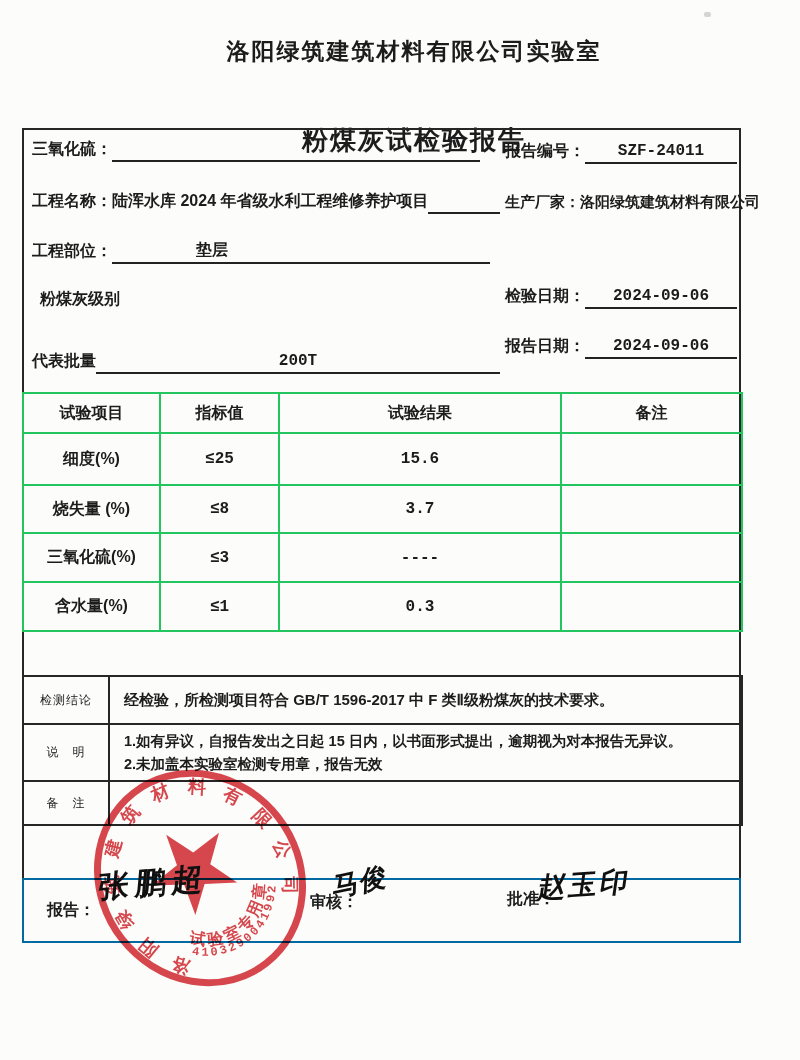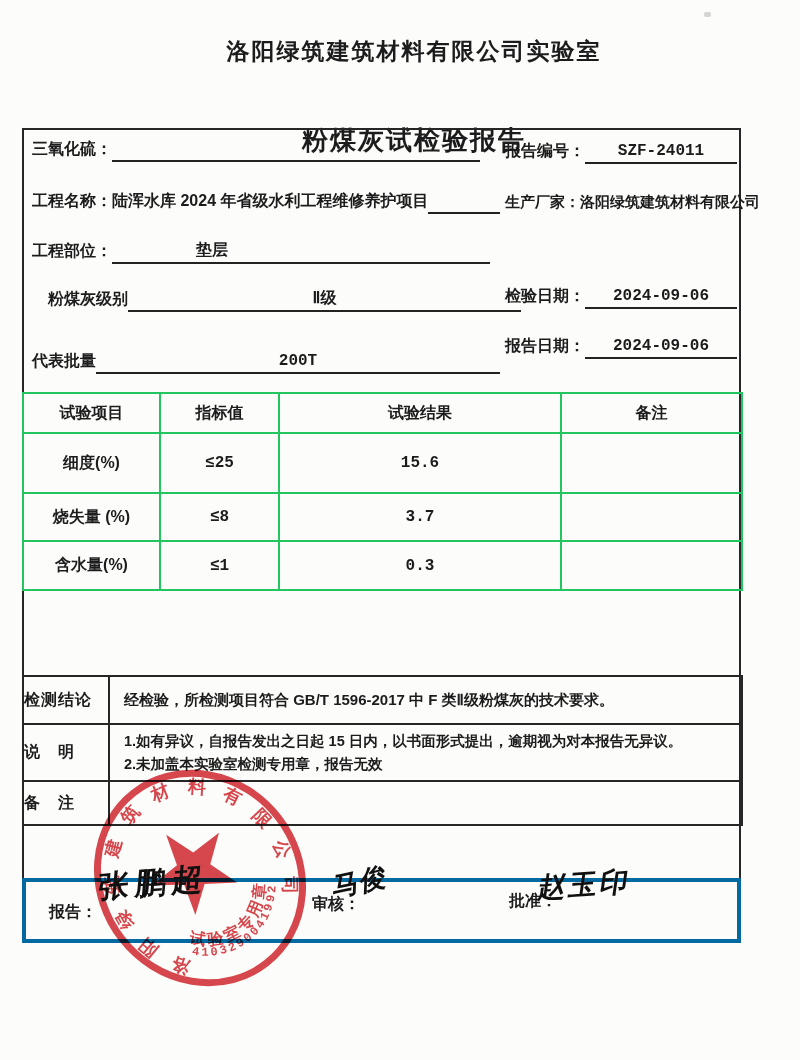--- a/index.html
+++ b/index.html
@@ -20,26 +20,26 @@
   .uline.short{flex:0 0 72px;}
   .shift-left{position:relative;left:-105px;margin-left:32px;}
   .num{font-family:Liberation Mono, monospace;}
   .rtable{position:absolute;left:22px;top:392px;width:719px;border-collapse:collapse;
          table-layout:fixed;font-weight:700;font-size:16px;z-index:2;}
   .rtable th,.rtable td{border:2px solid #22c55e;text-align:center;vertical-align:middle;
          padding:0;font-weight:700;}
   .itable{position:absolute;left:22px;top:675px;width:719px;border-collapse:collapse;
          table-layout:fixed;font-weight:700;z-index:2;}
   .itable th,.itable td{border:2px solid #262626;vertical-align:middle;padding:0;}
-  .itable .lbl{text-align:left;font-size:16px;font-weight:700;letter-spacing:1px;}
+  .itable .lbl{text-align:center;font-size:12px;font-weight:400;letter-spacing:1px;}
   .itable .cnt{text-align:left;padding:3px 10px 3px 14px;font-size:15px;line-height:1.55;
          font-weight:700;}
   .cnt .small{font-size:14.5px;}
   .sigrow{position:absolute;left:22px;top:878px;width:719px;height:65px;
-         border:4px solid #0369a1;box-sizing:border-box;z-index:2;text-align:center;}
+         border:2px solid #0369a1;box-sizing:border-box;z-index:2;text-align:center;}
   .siglabel{position:absolute;font-weight:700;font-size:16px;}
   .sig{position:absolute;font-weight:700;color:#101010;white-space:nowrap;z-index:6;}
   .sig-report{left:98px;top:862px;font-size:31px;letter-spacing:6px;
          transform:rotate(-5deg) skewX(-10deg);}
   .sig-review{left:332px;top:864px;font-size:27px;letter-spacing:1px;
          transform:rotate(-12deg) skewX(-14deg);}
   .sig-approve{left:538px;top:866px;font-size:28px;letter-spacing:3px;
          transform:rotate(-4deg) skewX(-12deg);}
   .stamp{position:absolute;left:94px;top:764px;width:212px;height:228px;z-index:5;
          mix-blend-mode:multiply;opacity:.92;}
@@ -64,23 +64,22 @@
   </div>
   <div class="fieldrow" style="left:32px;top:188px;width:487px">
     <span class="flabel">工程名称：</span>
     <span class="fval-inline">陆浑水库 2024 年省级水利工程维修养护项目</span>
     <span class="uline short"></span>
   </div>
   <div class="fieldrow" style="left:32px;top:238px;width:458px">
     <span class="flabel">工程部位：</span>
     <span class="uline"><span class="shift-left">垫层</span></span>
   </div>
-  <div class="fieldrow" style="left:48px;top:286px;width:473px">
+  <div class="fieldrow" style="left:40px;top:286px;width:473px">
     <span class="flabel">粉煤灰级别</span>
-    <span class="uline"><span>Ⅱ级</span></span>
   </div>
   <div class="fieldrow" style="left:32px;top:348px;width:468px">
     <span class="flabel">代表批量</span>
     <span class="uline"><span class="num">200T</span></span>
   </div>
 
   <div class="fieldrow" style="left:505px;top:138px;width:232px">
     <span class="flabel">报告编号：</span>
     <span class="uline"><span class="num">SZF-24011</span></span>
   </div>
@@ -104,30 +103,36 @@
         <col style="width:282px">
         <col style="width:181px">
       </colgroup>
     <tbody>
         <tr style="height:40px">
       <th>试验项目</th>
       <th>指标值</th>
       <th>试验结果</th>
       <th>备注</th>
     </tr>
-    <tr style="height:60px">
+    <tr style="height:52px">
       <td>细度(%)</td>
       <td class="num">≤25</td>
       <td class="num">15.6</td>
       <td></td>
     </tr>
     <tr style="height:48px">
       <td>烧失量 (%)</td>
       <td class="num">≤8</td>
       <td class="num">3.7</td>
+      <td></td>
+    </tr>
+    <tr style="height:49px">
+      <td>三氧化硫(%)</td>
+      <td class="num">≤3</td>
+      <td class="num">----</td>
       <td></td>
     </tr>
     <tr style="height:49px">
       <td>含水量(%)</td>
       <td class="num">≤1</td>
       <td class="num">0.3</td>
       <td></td>
     </tr>
   </tbody>
     </table>

